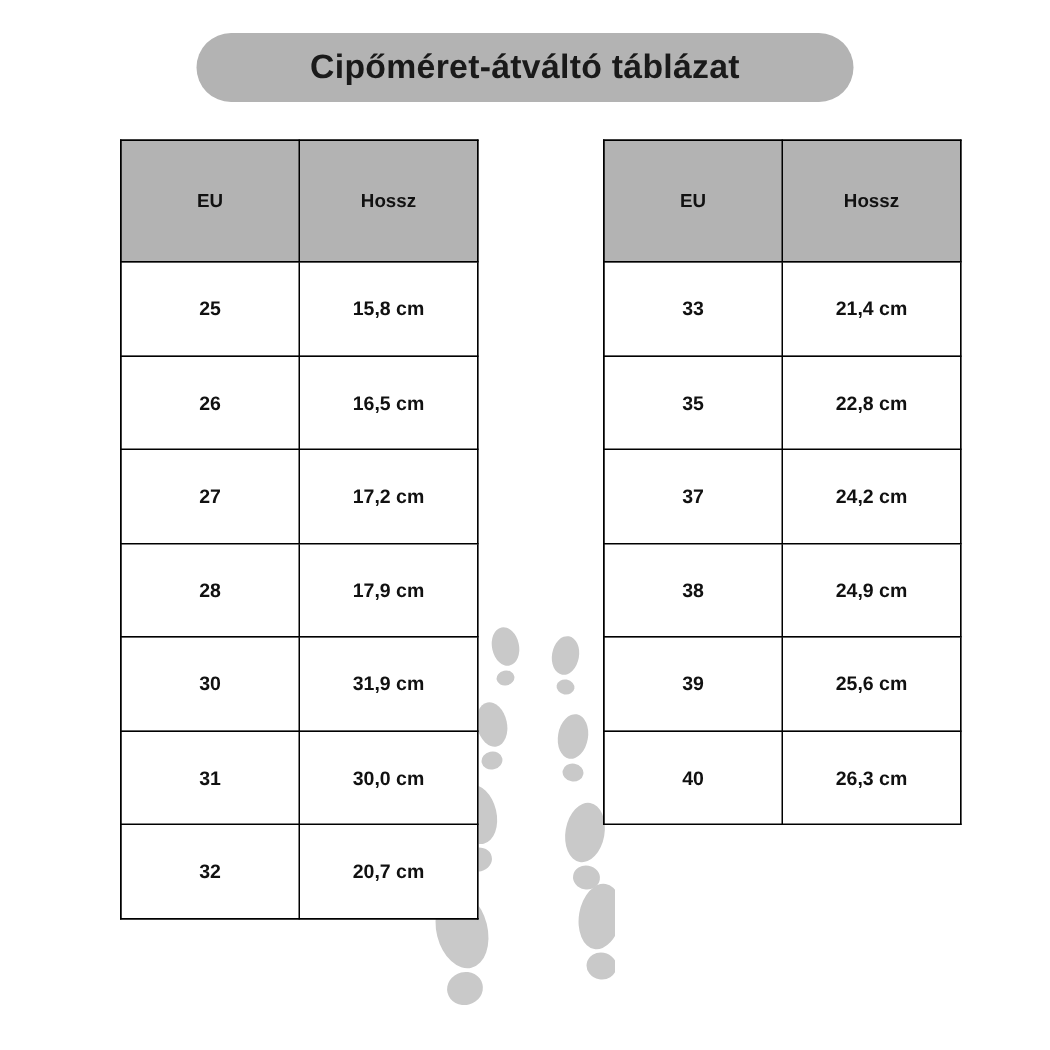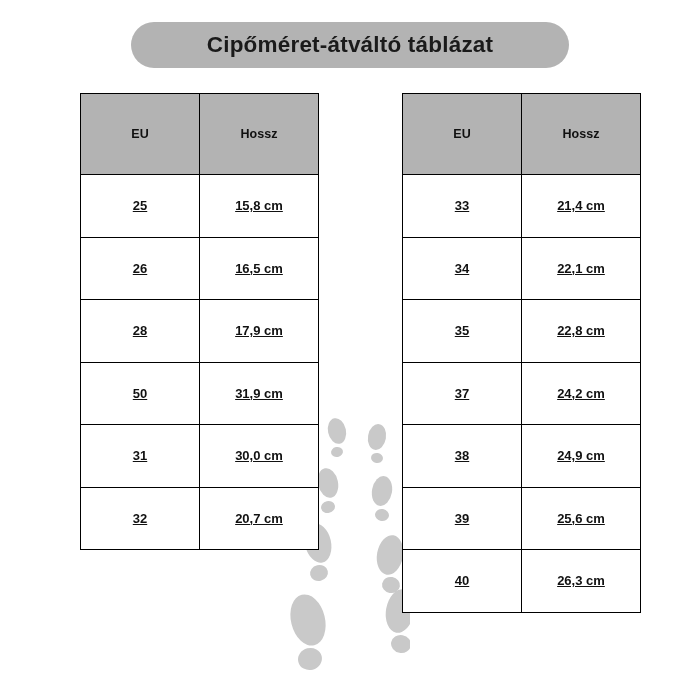--- a/index.html
+++ b/index.html
@@ -76,21 +76,20 @@
     padding: 0;
   }
   table.size-table th {
     background: #b3b3b3;
     height: 80px;
     font-size: 12.5px;
   }
   table.size-table td {
     height: 61.5px;
     background: #ffffff;
-    text-decoration: underline;
   }
   .col-eu   { width: 118px; }
   .col-len  { width: 118px; }
 </style>
 </head>
 <body>
 
 <div id="page">
 
   <div class="title-banner">
@@ -135,25 +134,29 @@
       <tbody>
         <tr>
           <td class="col-eu">25</td>
           <td class="col-len">15,8 cm</td>
         </tr>
         <tr>
           <td class="col-eu">26</td>
           <td class="col-len">16,5 cm</td>
         </tr>
         <tr>
+          <td class="col-eu">27</td>
+          <td class="col-len">17,2 cm</td>
+        </tr>
+        <tr>
           <td class="col-eu">28</td>
           <td class="col-len">17,9 cm</td>
         </tr>
         <tr>
-          <td class="col-eu">50</td>
+          <td class="col-eu">30</td>
           <td class="col-len">31,9 cm</td>
         </tr>
         <tr>
           <td class="col-eu">31</td>
           <td class="col-len">30,0 cm</td>
         </tr>
         <tr>
           <td class="col-eu">32</td>
           <td class="col-len">20,7 cm</td>
         </tr>
@@ -168,24 +171,20 @@
           <th class="col-eu">EU</th>
           <th class="col-len">Hossz</th>
         </tr>
       </thead>
       <tbody>
         <tr>
           <td class="col-eu">33</td>
           <td class="col-len">21,4 cm</td>
         </tr>
         <tr>
-          <td class="col-eu">34</td>
-          <td class="col-len">22,1 cm</td>
-        </tr>
-        <tr>
           <td class="col-eu">35</td>
           <td class="col-len">22,8 cm</td>
         </tr>
         <tr>
           <td class="col-eu">37</td>
           <td class="col-len">24,2 cm</td>
         </tr>
         <tr>
           <td class="col-eu">38</td>
           <td class="col-len">24,9 cm</td>

